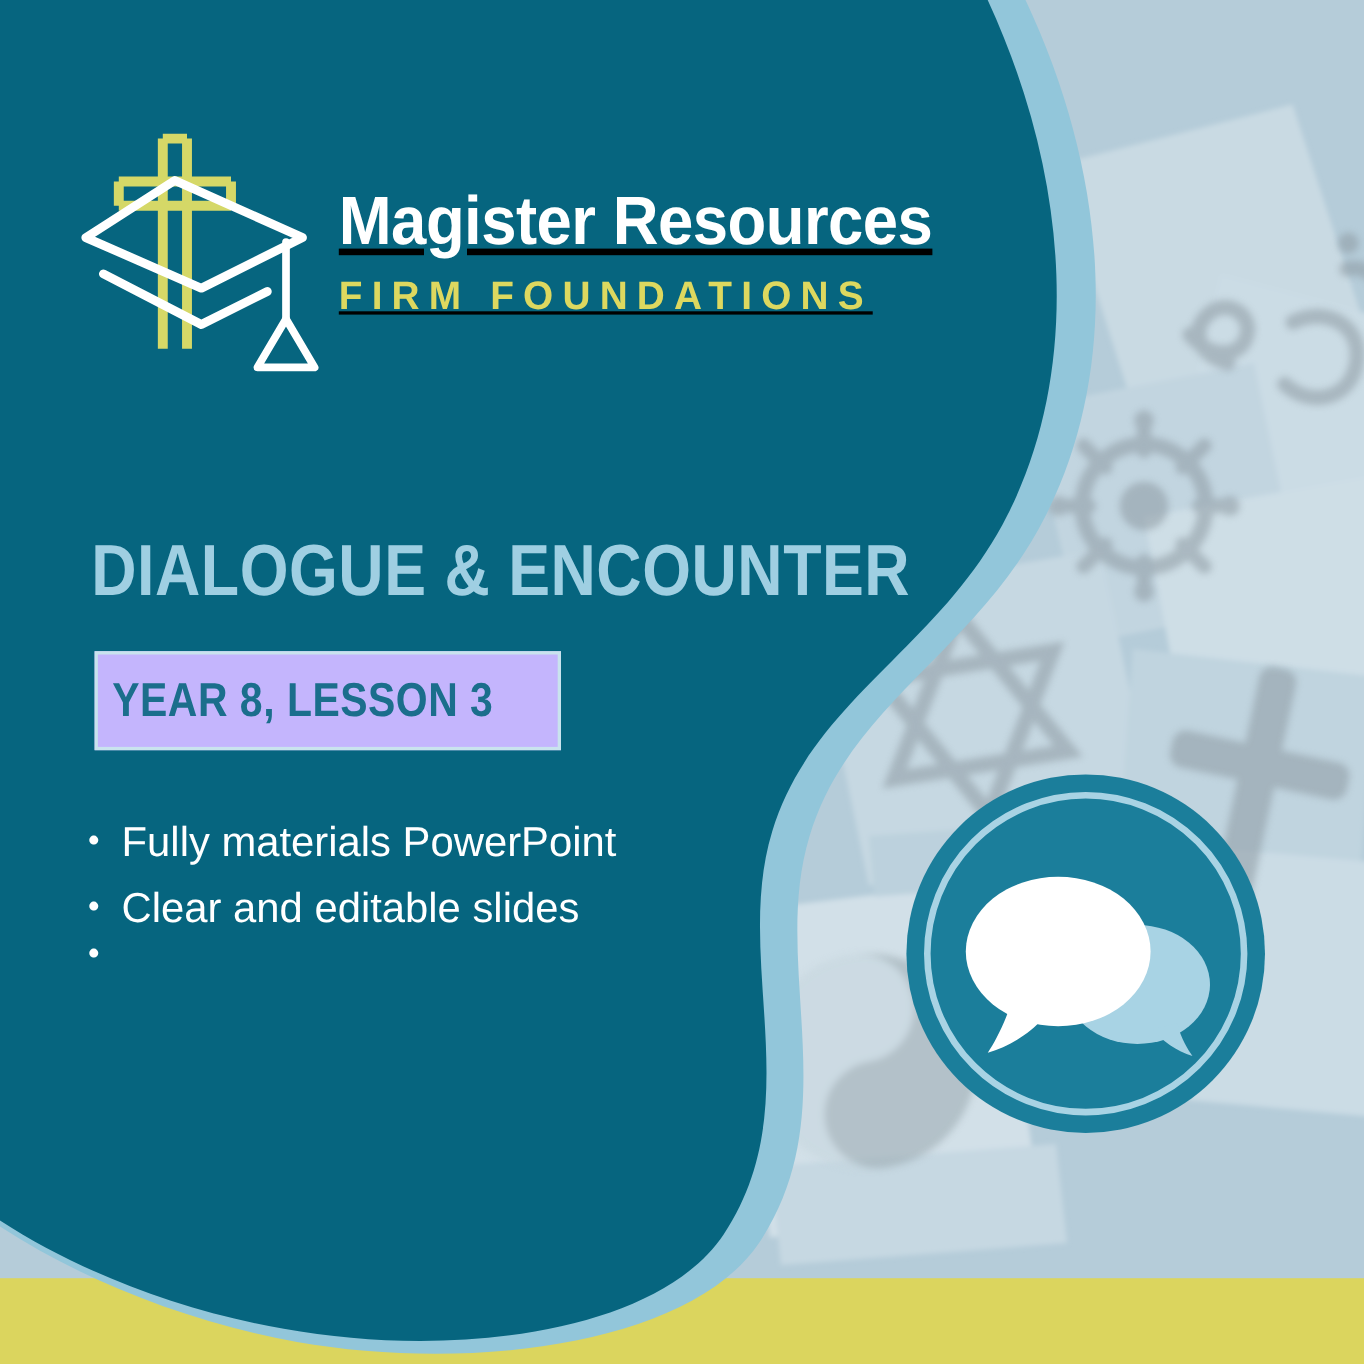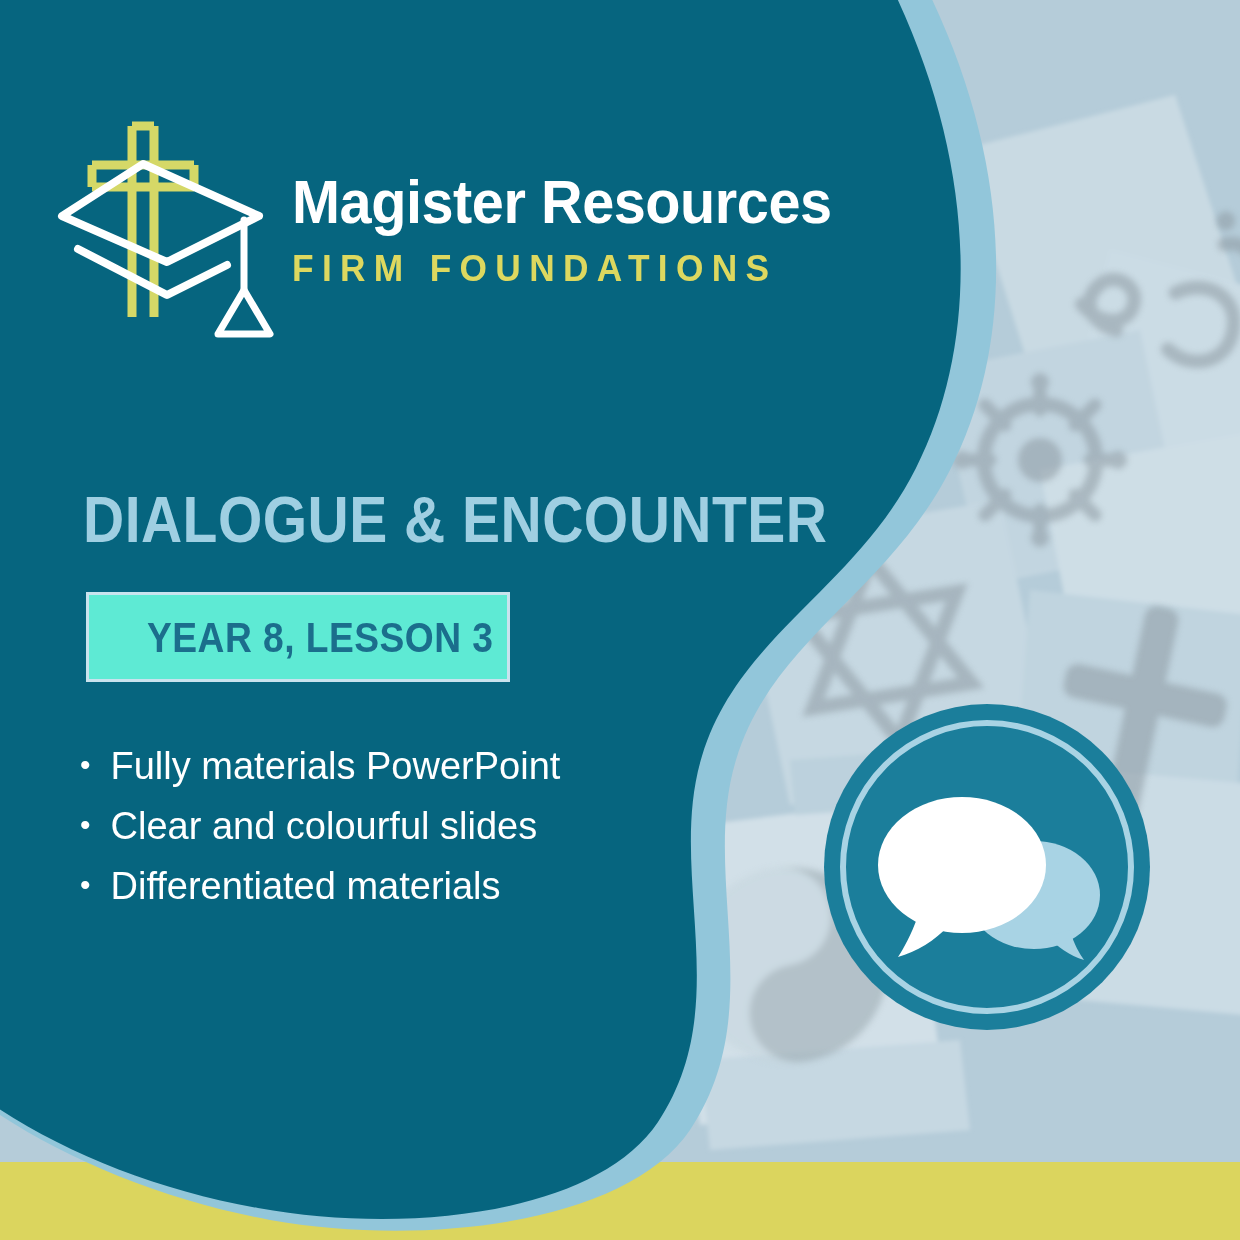--- a/index.html
+++ b/index.html
@@ -24,22 +24,22 @@
   }
 
   
   .blob-layer { position:absolute; inset:0; }
   .blob-layer svg { display:block; width:1240px; height:1240px; }
 
   
   .content { position:absolute; inset:0; }
 
   .logo-row {
-    position:absolute; left:54px; top:112px;
-    display:flex; align-items:center; gap:0;
+    position:absolute; left:70px; top:112px;
+    display:flex; align-items:center; gap:0;text-decoration:underline;
   }
   .logo-mark { width:230px; height:230px; flex:0 0 auto; }
   .logo-mark svg { display:block; width:100%; height:100%; }
   .logo-words { margin-left:8px; margin-top:6px; }
   .brand-name {
     font-family:"Liberation Sans Narrow","Liberation Sans",sans-serif;
     font-weight:700;
     font-size:62px;
     letter-spacing:-0.5px;
     color:#FFFFFF;
@@ -68,23 +68,23 @@
     letter-spacing:0.5px;
     color:#9FCFE2;
     white-space:nowrap;
     transform:scaleX(0.92) scaleY(1.06);
     transform-origin:left center;
   }
 
   .lesson-badge {
     position:absolute; left:86px; top:592px;
     width:424px; height:90px;
-    background:#5eead4;
+    background:#c4b5fd;
     border:3px solid #C9E3EE;
-    display:flex; align-items:center; justify-content:flex-end;
+    display:flex; align-items:center; justify-content:flex-start;
   }
   .lesson-badge-text {
     font-family:"Liberation Sans Narrow","Liberation Sans",sans-serif;
     font-weight:700;
     font-size:40px;
     letter-spacing:0.5px;
     color:#1B6E8C;
     white-space:nowrap;
     transform:scaleX(0.93) scaleY(1.08);
   }
@@ -274,25 +274,24 @@
       <span class="lesson-badge-text">YEAR 8, LESSON 3</span>
     </div>
 
     <ul class="bullets">
       <li>
         <span class="dot">•</span>
         <span>Fully materials PowerPoint</span>
       </li>
       <li>
         <span class="dot">•</span>
-        <span>Clear and colourful slides</span>
+        <span>Clear and editable slides</span>
       </li>
       <li>
         <span class="dot">•</span>
-        <span>Differentiated materials</span>
       </li>
     </ul>
 
     <div class="emblem">
       <svg viewBox="0 0 330 330" xmlns="http://www.w3.org/2000/svg" aria-hidden="true">
         <circle cx="165" cy="165" r="163" fill="#1B7E9B"></circle>
         <circle cx="165" cy="165" r="144" fill="none" stroke="#A8D3E4" stroke-width="6"></circle>
 
         <g>
           <ellipse cx="212" cy="193" rx="66" ry="54" fill="#A8D3E4"></ellipse>

